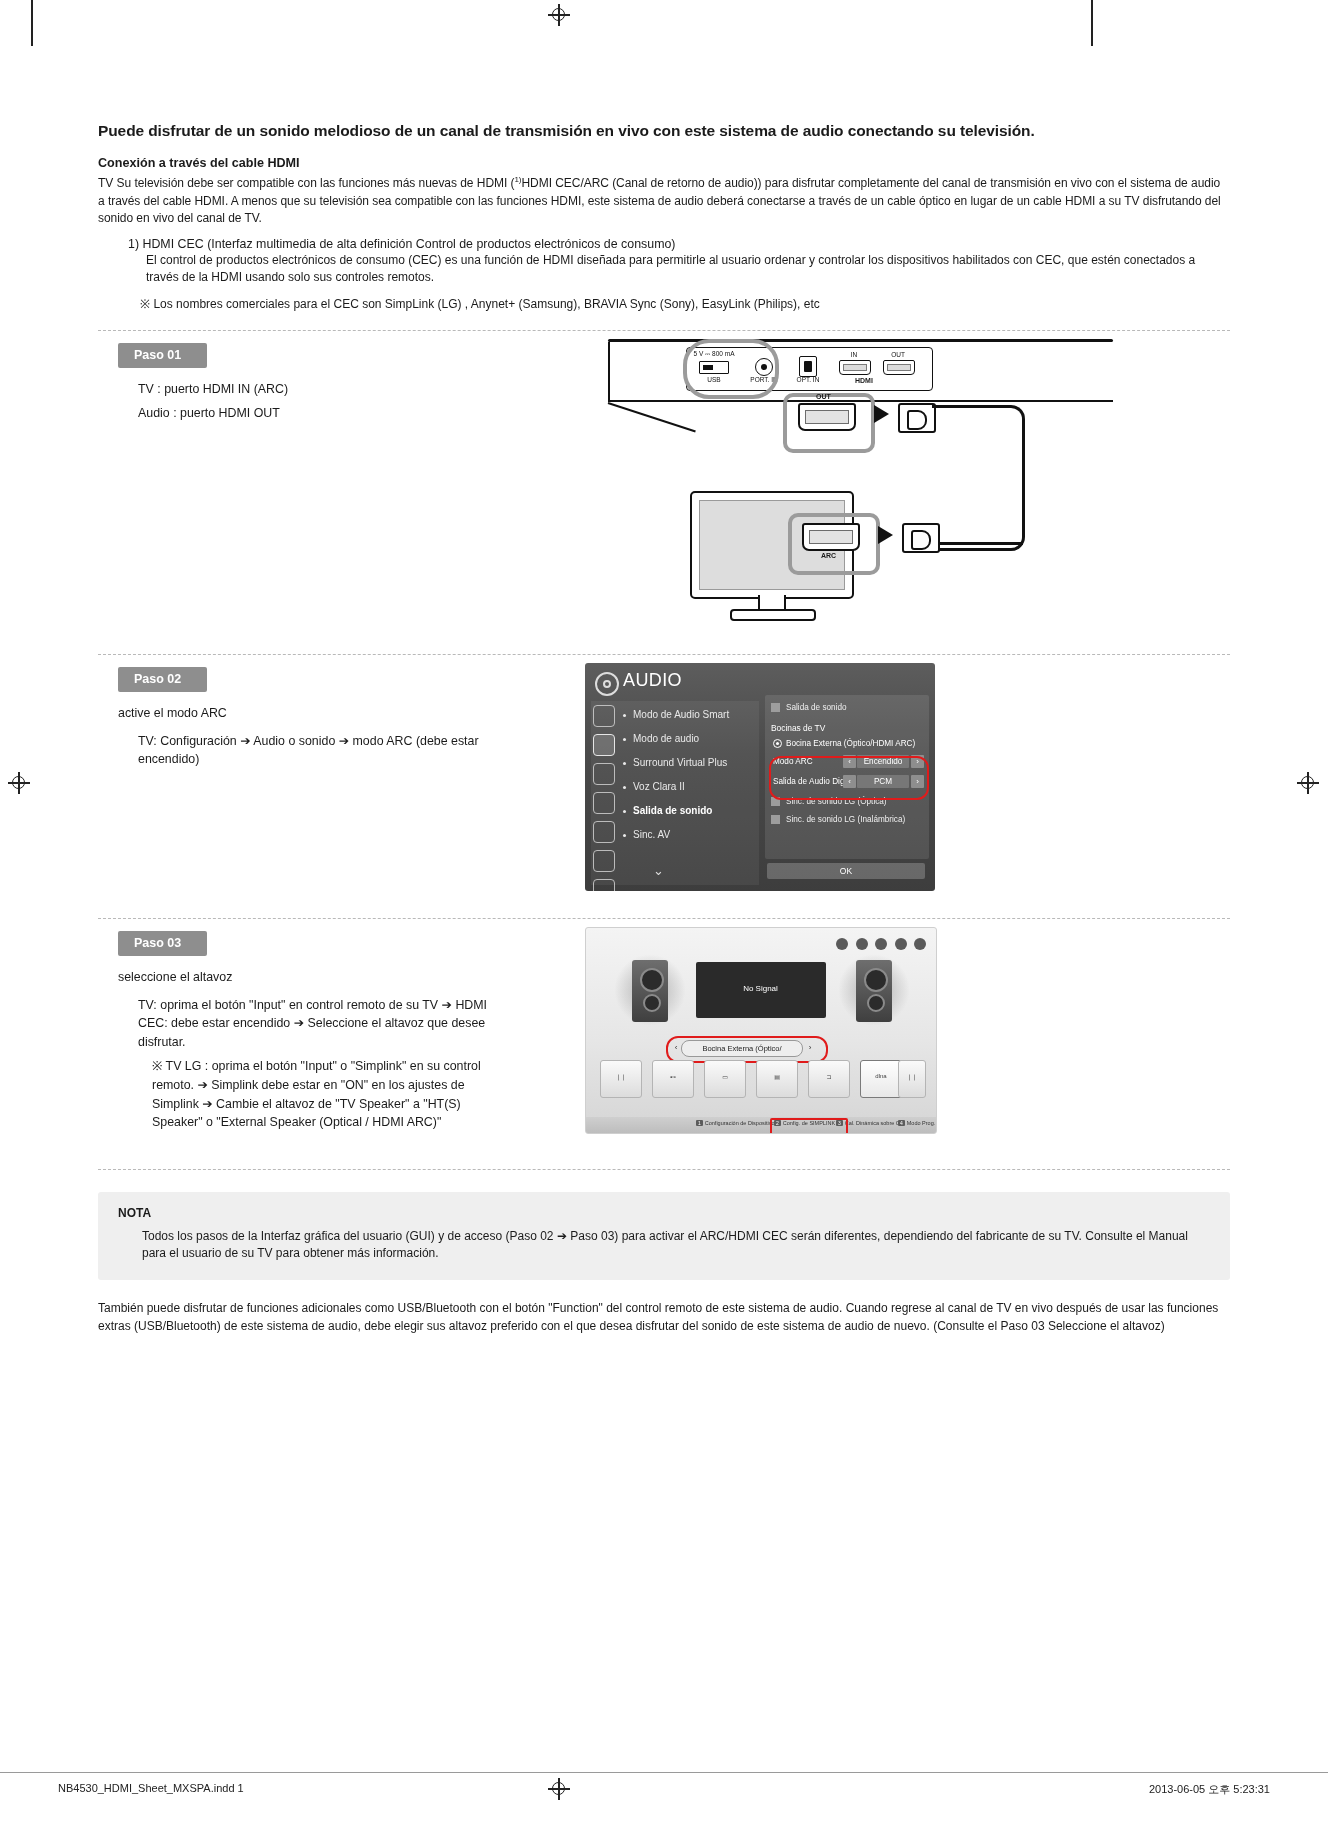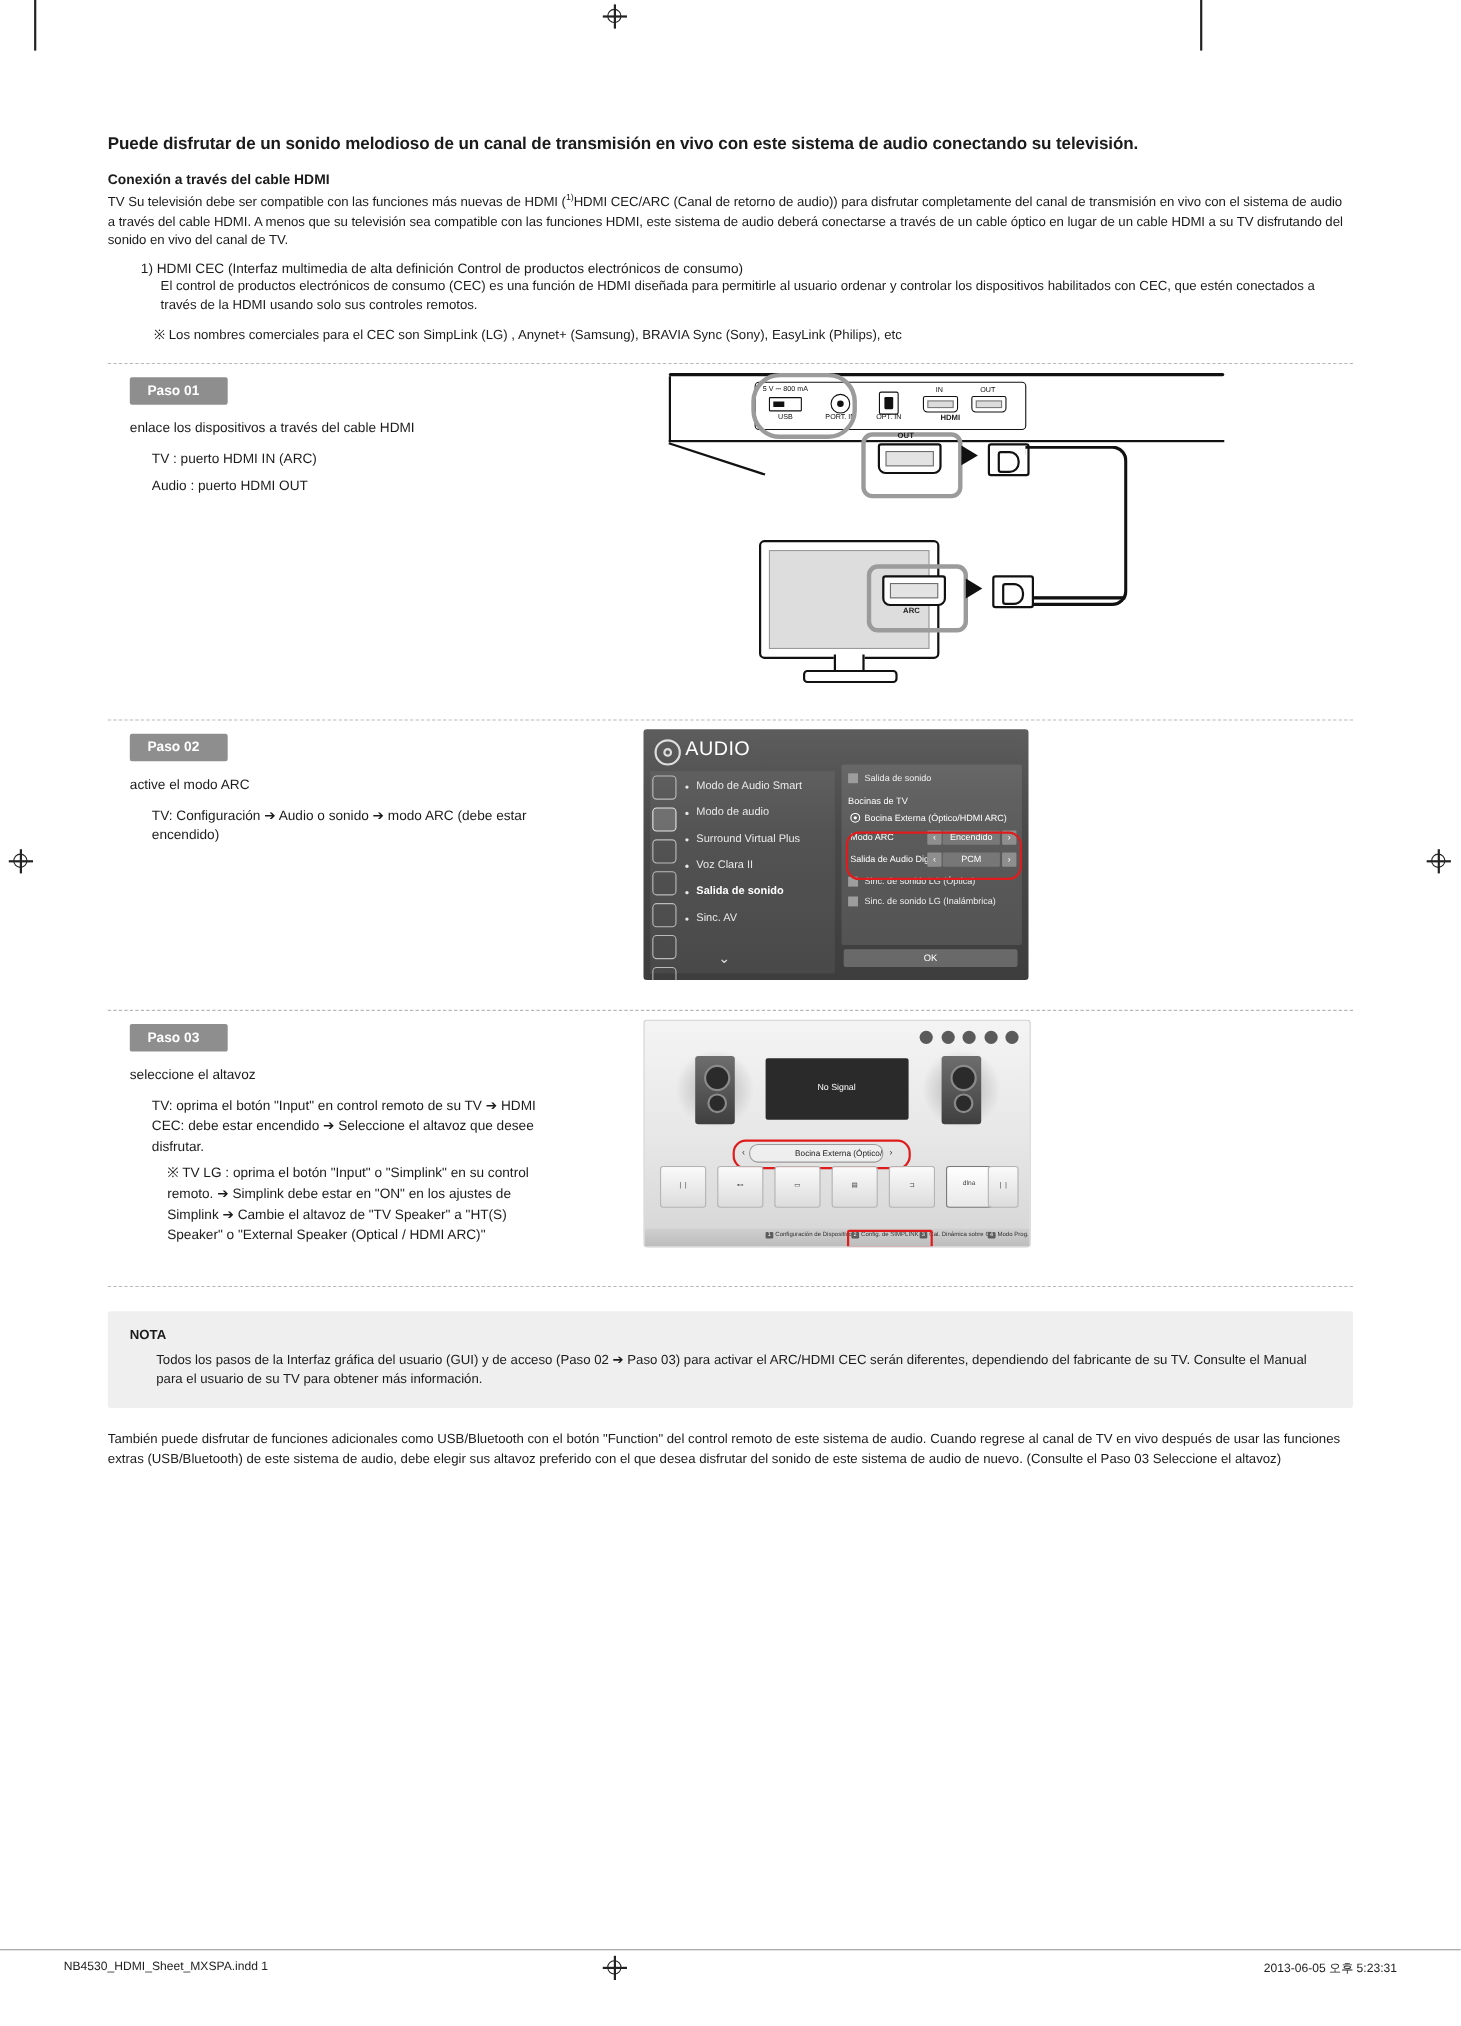--- a/index.html
+++ b/index.html
@@ -113,21 +113,21 @@
         background:linear-gradient(180deg,#f4f4f4 0%,#e6e6e6 55%,#d5d5d5 100%);border:1px solid #cfcfcf;}
   .f3-dots{position:absolute;right:10px;top:8px;}
   .f3-dot{display:inline-block;width:12px;height:12px;border-radius:50%;background:#5a5a5a;margin-left:3px;}
   .f3-stage{position:absolute;left:20px;top:30px;width:310px;height:78px;}
   .f3-screen{position:absolute;left:90px;top:4px;width:130px;height:56px;background:#2a2a2a;border-radius:2px;}
   .f3-nosig{position:absolute;left:0;top:22px;width:129px;text-align:center;color:#fff;font-size:8px;}
   .f3-spk{position:absolute;top:2px;width:36px;height:62px;background:linear-gradient(180deg,#6e6e6e,#3f3f3f);border-radius:3px;}
   .f3-spk i{position:absolute;left:8px;width:20px;height:20px;border-radius:50%;background:#2b2b2b;border:2px solid #8a8a8a;}
   .f3-glow{position:absolute;top:-4px;width:72px;height:72px;border-radius:50%;background:radial-gradient(circle,rgba(120,120,120,.55),rgba(200,200,200,0) 70%);}
   .f3-selbar{position:absolute;left:95px;top:112px;width:120px;height:15px;background:#eee;border:1px solid #999;border-radius:8px;
-             font-size:7.5px;color:#222;text-align:right;line-height:15px;}
+             font-size:7.5px;color:#222;text-align:center;line-height:15px;}
   .f3-selar{position:absolute;top:112px;width:12px;height:15px;line-height:15px;text-align:center;font-size:8px;color:#333;}
   .f3-icons{position:absolute;left:12px;top:132px;width:326px;height:42px;}
   .f3-icon{position:absolute;top:0;width:40px;height:36px;background:linear-gradient(180deg,#fafafa,#dcdcdc);
            border:1px solid #b4b4b4;border-radius:3px;}
   .f3-icon.hl{border:1.5px solid #7a7a7a;background:linear-gradient(180deg,#fff,#e8e8e8);}
   .f3-icon span{position:absolute;left:0;right:0;top:12px;text-align:center;font-size:6px;color:#444;}
   .f3-bottom{position:absolute;left:0;bottom:0;width:350px;height:16px;background:linear-gradient(180deg,#cfcfcf,#bdbdbd);}
   .f3-bt{position:absolute;top:3px;font-size:5.5px;color:#333;}
   .f3-btk{display:inline-block;background:#5c5c5c;color:#fff;padding:0 2px;border-radius:1px;margin-right:2px;font-size:5px;}
 </style>
@@ -161,21 +161,20 @@
     <div class="listbody">El control de productos electrónicos de consumo (CEC) es una función de HDMI diseñada para permitirle al usuario  ordenar y controlar los dispositivos habilitados con CEC, que estén conectados a través de la HDMI usando solo sus controles remotos.</div>
     <div class="note-star">※ Los nombres comerciales para el CEC son SimpLink (LG) , Anynet+ (Samsung), BRAVIA Sync (Sony), EasyLink (Philips), etc</div>
   </div>
 
   <div class="hr"></div>
 
   <div class="step" style="height:305px;">
     <div style="padding-top:12px;">
       <span class="badge">Paso 01</span>
     </div>
-    <div class="step-text">enlace los dispositivos a través del cable HDMI</div>
     <div class="step-sub">TV : puerto HDMI IN (ARC)</div>
     <div class="step-sub2">Audio : puerto HDMI OUT</div>
 
     <div class="fig1">
       <div class="dev-top"></div>
       <div class="dev-body"></div>
 
       <div class="f1-line" style="left:100px;top:71px;width:92px;height:2px;transform:rotate(18deg);transform-origin:left center;"></div>
       <div class="f1-line" style="left:188px;top:100px;width:2px;height:0px;"></div>
 

